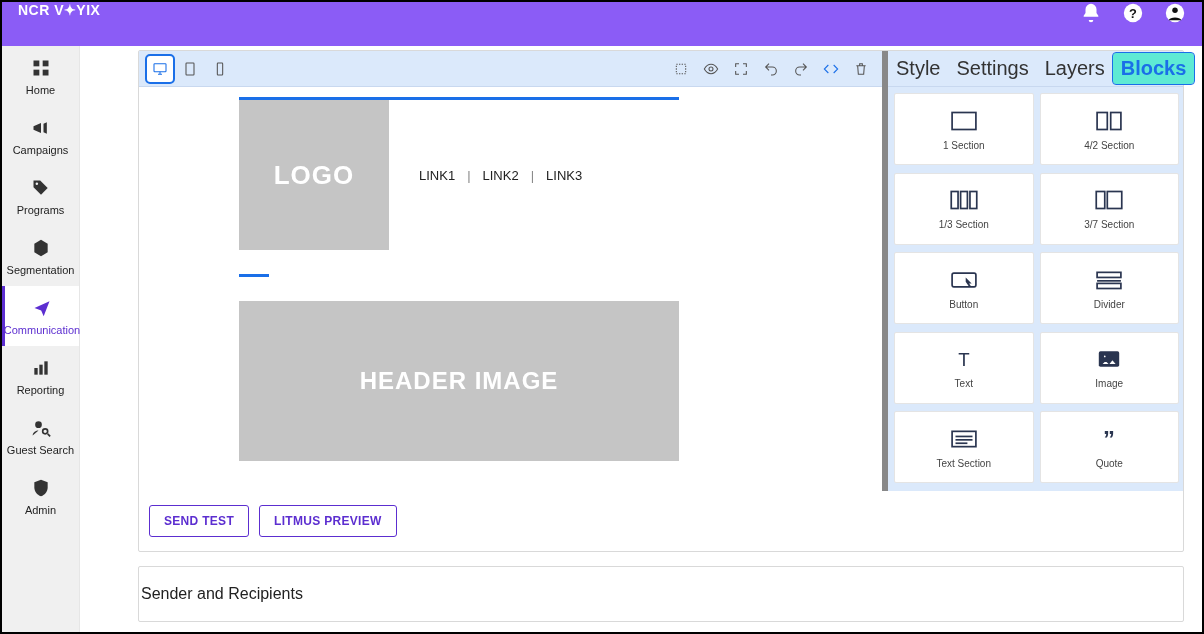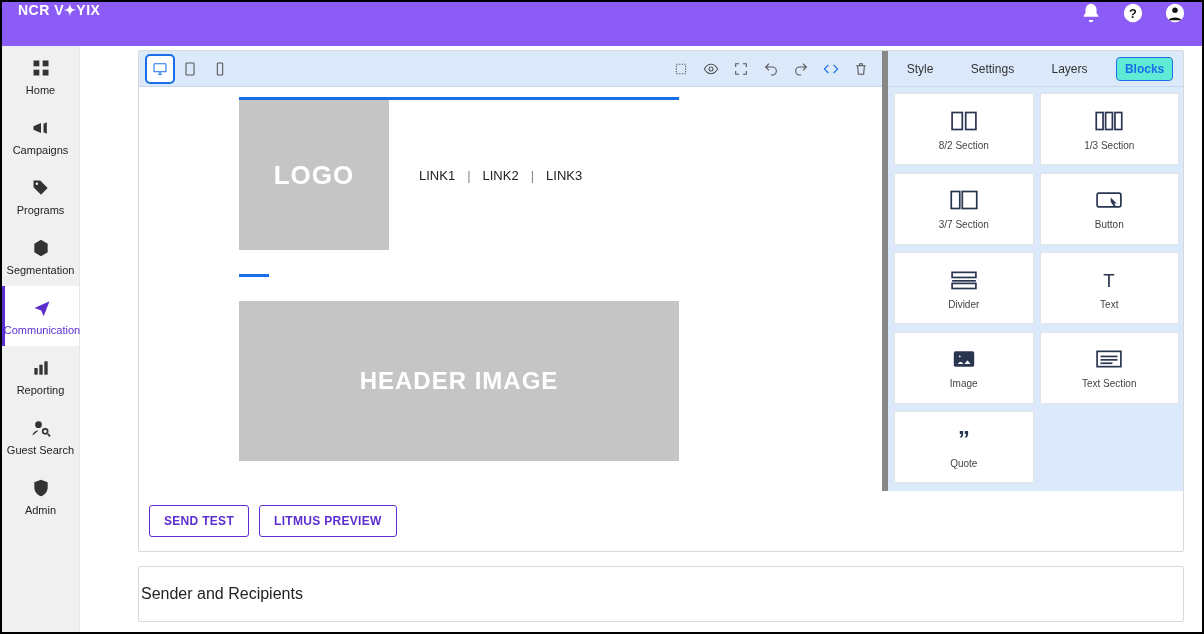--- a/index.html
+++ b/index.html
@@ -28,21 +28,21 @@
 .canvas-wrap { flex:1; overflow:auto; background:#fff; padding:10px 40px 10px 100px; }
 .brick { border-top:3px solid #1a6fe8; width:440px; }
 .logo-row { display:flex; align-items:center; gap:30px; padding-top:0; }
 .logo-box { width:150px; height:150px; background:#c5c5c5; display:flex; align-items:center; justify-content:center; color:#fff; font-weight:800; font-size:26px; letter-spacing:1px; font-family: Arial, sans-serif;}
 .links { display:flex; gap:12px; font-size:13px; color:#222; }
 .links .sep { color:#888; }
 .header-image { margin-top:24px; width:440px; height:160px; background:#c5c5c5; display:flex; align-items:center; justify-content:center; color:#fff; font-weight:600; font-size:24px; letter-spacing:1px; position:relative;}
 .mini-bar { width:30px; height:3px; background:#1a6fe8; margin-top:24px; }
 .editor-right { width:295px; background:#dbe9fb; display:flex; flex-direction:column; }
 .right-tabs { display:flex; height:36px; align-items:center; justify-content:space-around; background:#dbe9fb; border-bottom:1px solid #c8d8ef; }
-.rtab { font-size:12px; color:#333; padding:4px 8px; cursor:pointer; border-radius:3px; }
+.rtab { font-size:20px; color:#333; padding:4px 8px; cursor:pointer; border-radius:3px; }
 .rtab.active { background:#5eead4; color:#1a6fe8; font-weight:bold; outline:1px solid #1a6fe8; }
 .blocks-grid { flex:1; overflow:auto; padding:6px 4px 6px 6px; display:grid; grid-template-columns:1fr 1fr; gap:6px; }
 .block-card { background:#fff; border:1px solid #e4e4e4; border-radius:2px; height:72px; display:flex; flex-direction:column; align-items:center; justify-content:center; gap:6px; cursor:pointer; }
 .block-card svg { width:34px; height:26px; fill:none; stroke:#2a3550; stroke-width:2; }
 .block-card .solid { fill:#2a3550; stroke:none; }
 .block-label { font-size:10px; color:#444; }
 .actions { padding:14px 10px; display:flex; gap:10px; }
 .btn { border:1px solid #5c2ed0; color:#5c2ed0; background:#fff; font-size:12px; font-weight:bold; padding:8px 14px; border-radius:3px; cursor:pointer; letter-spacing:0.3px; }
 .section-panel { border:1px solid #d9d9d9; border-radius:2px; margin-top:14px; padding:18px 2px; }
 .section-panel h3 { font-size:16px; font-weight:500; color:#222; }
@@ -213,24 +213,30 @@
         <div class="editor-right">
           <div class="right-tabs">
             <div class="rtab">Style</div>
             <div class="rtab">Settings</div>
             <div class="rtab">Layers</div>
             <div class="rtab active">Blocks</div>
           </div>
           <div class="blocks-grid">
             <div class="block-card">
               <svg viewBox="0 0 40 28">
+                  <rect x="6" y="4" width="28" height="20"></rect>
+                </svg>
+              <span class="block-label">1 Section</span>
+            </div>
+            <div class="block-card">
+              <svg viewBox="0 0 40 28">
                   <rect x="6" y="4" width="12" height="20"></rect>
                   <rect x="22" y="4" width="12" height="20"></rect>
                 </svg>
-              <span class="block-label">8/2 Section</span>
+              <span class="block-label">4/2 Section</span>
             </div>
             <div class="block-card">
               <svg viewBox="0 0 40 28">
                   <rect x="5" y="4" width="8" height="20"></rect>
                   <rect x="16" y="4" width="8" height="20"></rect>
                   <rect x="27" y="4" width="8" height="20"></rect>
                 </svg>
               <span class="block-label">1/3 Section</span>
             </div>
             <div class="block-card">

